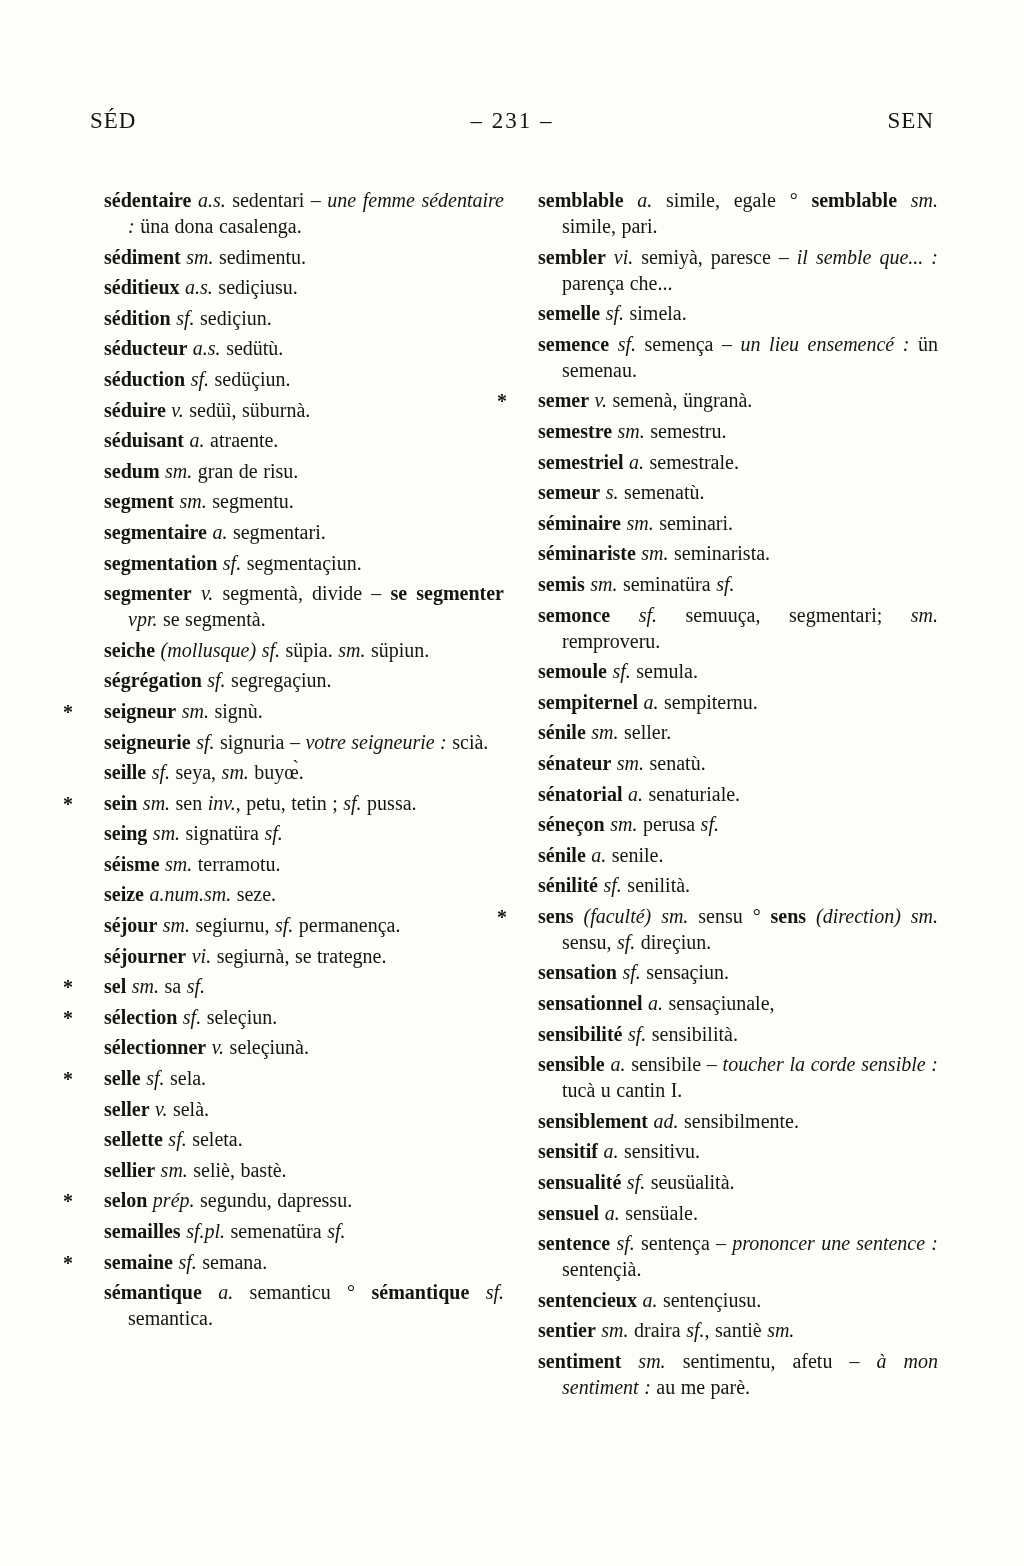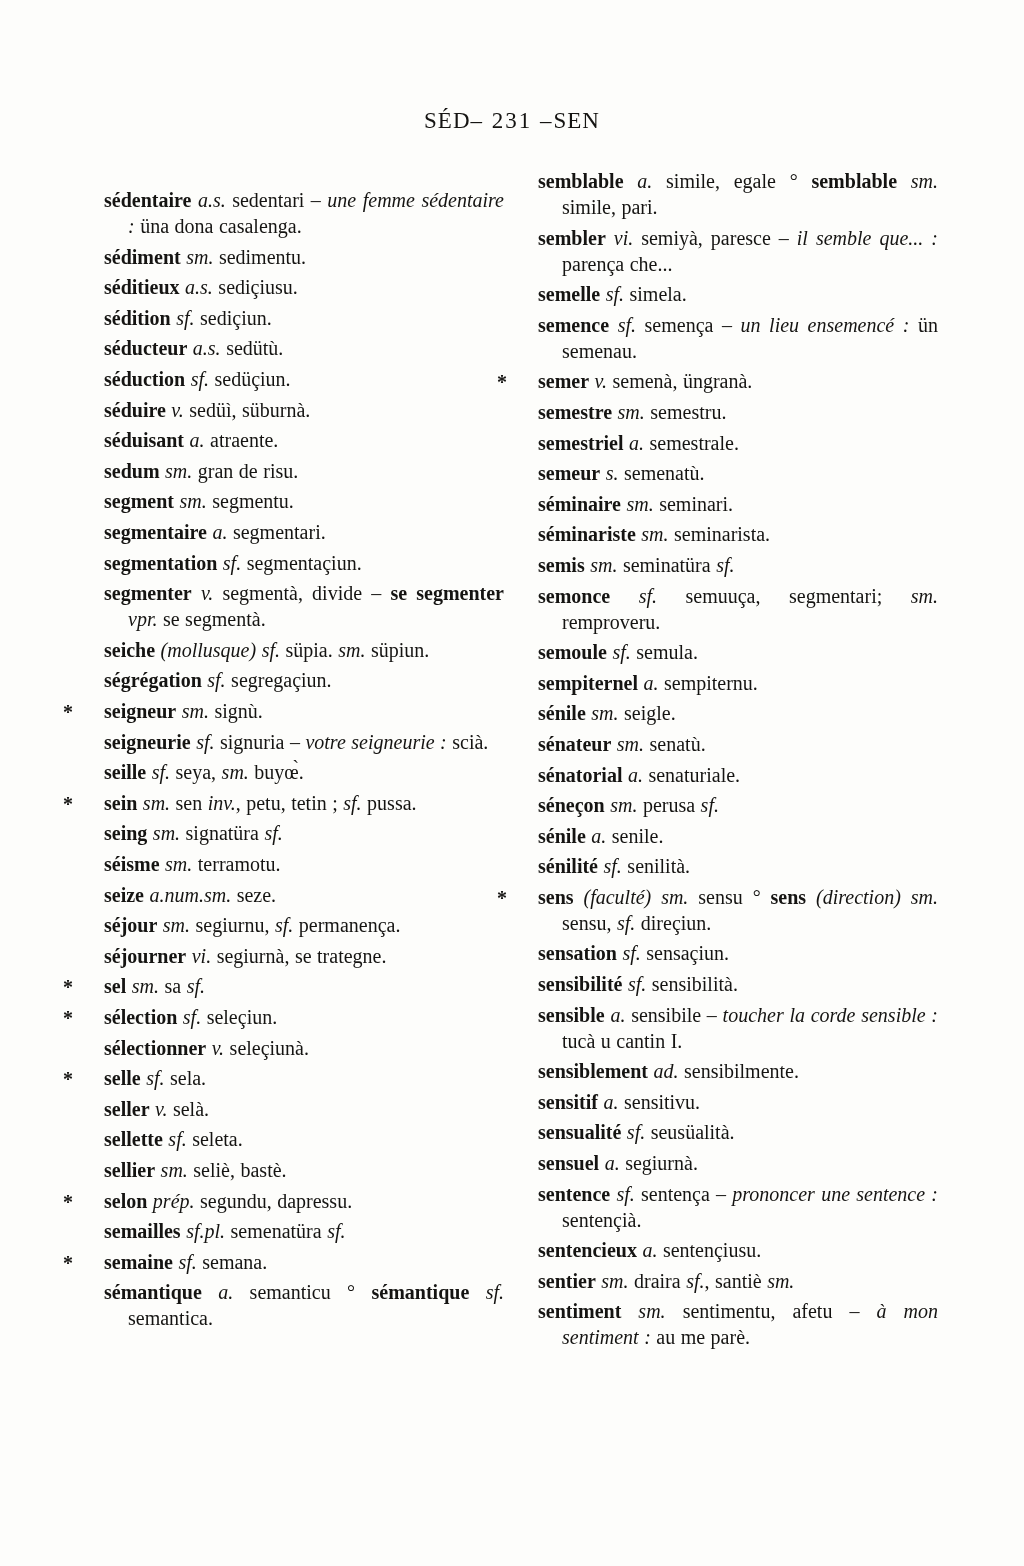--- a/index.html
+++ b/index.html
@@ -13,34 +13,33 @@
     height: 1566px;
     background: #fdfdfb;
     font-family: "Liberation Serif", "DejaVu Serif", serif;
     color: #151412;
     box-sizing: border-box;
     padding: 108px 86px 0 86px;
     overflow: hidden;
   }
   .running-head {
     display: flex;
-    justify-content: center;
+    justify-content: space-between;
     align-items: baseline;
     font-size: 23px;
     letter-spacing: 1px;
-    margin-bottom: 34px;
+    margin-bottom: 53px;
     padding: 0 4px;
   }
   .running-head .center {
     letter-spacing: 2px;
   }
   .content {
     display: flex;
     gap: 16px;
-    align-items: center;
   }
   .col {
     width: 418px;
     box-sizing: border-box;
     padding-left: 18px;
   }
   .entry {
     position: relative;
     font-size: 20px;
     line-height: 26px;
@@ -116,33 +115,34 @@
         <div class="entry"><span class="star">*</span><span class="b">semer</span><span class="i"> v.</span><span class="r"> semenà, üngranà.</span></div>
         <div class="entry"><span class="b">semestre</span><span class="i"> sm.</span><span class="r"> semestru.</span></div>
         <div class="entry"><span class="b">semestriel</span><span class="i"> a.</span><span class="r"> semestrale.</span></div>
         <div class="entry"><span class="b">semeur</span><span class="i"> s.</span><span class="r"> semenatù.</span></div>
         <div class="entry"><span class="b">séminaire</span><span class="i"> sm.</span><span class="r"> seminari.</span></div>
         <div class="entry"><span class="b">séminariste</span><span class="i"> sm.</span><span class="r"> seminarista.</span></div>
         <div class="entry"><span class="b">semis</span><span class="i"> sm.</span><span class="r"> seminatüra </span><span class="i">sf.</span></div>
         <div class="entry"><span class="b">semonce</span><span class="i"> sf.</span><span class="r"> semuuça, segmentari; </span><span class="i">sm.</span><span class="r"> remproveru.</span></div>
         <div class="entry"><span class="b">semoule</span><span class="i"> sf.</span><span class="r"> semula.</span></div>
         <div class="entry"><span class="b">sempiternel</span><span class="i"> a.</span><span class="r"> sempiternu.</span></div>
-        <div class="entry"><span class="b">sénile</span><span class="i"> sm.</span><span class="r"> seigle.</span></div>
+        <div class="entry"><span class="b">sénile</span><span class="i"> sm.</span><span class="r"> seller.</span></div>
         <div class="entry"><span class="b">sénateur</span><span class="i"> sm.</span><span class="r"> senatù.</span></div>
         <div class="entry"><span class="b">sénatorial</span><span class="i"> a.</span><span class="r"> senaturiale.</span></div>
         <div class="entry"><span class="b">séneçon</span><span class="i"> sm.</span><span class="r"> perusa </span><span class="i">sf.</span></div>
         <div class="entry"><span class="b">sénile</span><span class="i"> a.</span><span class="r"> senile.</span></div>
         <div class="entry"><span class="b">sénilité</span><span class="i"> sf.</span><span class="r"> senilità.</span></div>
         <div class="entry"><span class="star">*</span><span class="b">sens</span><span class="i"> (faculté) sm.</span><span class="r"> sensu ° </span><span class="b">sens</span><span class="i"> (direction) sm.</span><span class="r"> sensu, </span><span class="i">sf.</span><span class="r"> direçiun.</span></div>
         <div class="entry"><span class="b">sensation</span><span class="i"> sf.</span><span class="r"> sensaçiun.</span></div>
+        <div class="entry"><span class="b">sensationnel</span><span class="i"> a.</span><span class="r"> sensaçiunale,</span></div>
         <div class="entry"><span class="b">sensibilité</span><span class="i"> sf.</span><span class="r"> sensibilità.</span></div>
         <div class="entry"><span class="b">sensible</span><span class="i"> a.</span><span class="r"> sensibile – </span><span class="i">toucher la corde sensible :</span><span class="r"> tucà u cantin I.</span></div>
         <div class="entry"><span class="b">sensiblement</span><span class="i"> ad.</span><span class="r"> sensibilmente.</span></div>
         <div class="entry"><span class="b">sensitif</span><span class="i"> a.</span><span class="r"> sensitivu.</span></div>
         <div class="entry"><span class="b">sensualité</span><span class="i"> sf.</span><span class="r"> seusüalità.</span></div>
-        <div class="entry"><span class="b">sensuel</span><span class="i"> a.</span><span class="r"> segiurnà.</span></div>
+        <div class="entry"><span class="b">sensuel</span><span class="i"> a.</span><span class="r"> sensüale.</span></div>
         <div class="entry"><span class="b">sentence</span><span class="i"> sf.</span><span class="r"> sentença – </span><span class="i">prononcer une sentence :</span><span class="r"> sentençià.</span></div>
         <div class="entry"><span class="b">sentencieux</span><span class="i"> a.</span><span class="r"> sentençiusu.</span></div>
         <div class="entry"><span class="b">sentier</span><span class="i"> sm.</span><span class="r"> draira </span><span class="i">sf.</span><span class="r">, santiè </span><span class="i">sm.</span></div>
         <div class="entry"><span class="b">sentiment</span><span class="i"> sm.</span><span class="r"> sentimentu, afetu – </span><span class="i">à mon sentiment :</span><span class="r"> au me parè.</span></div>
       </div>
   </div>
 </div>
 
 </body></html>

